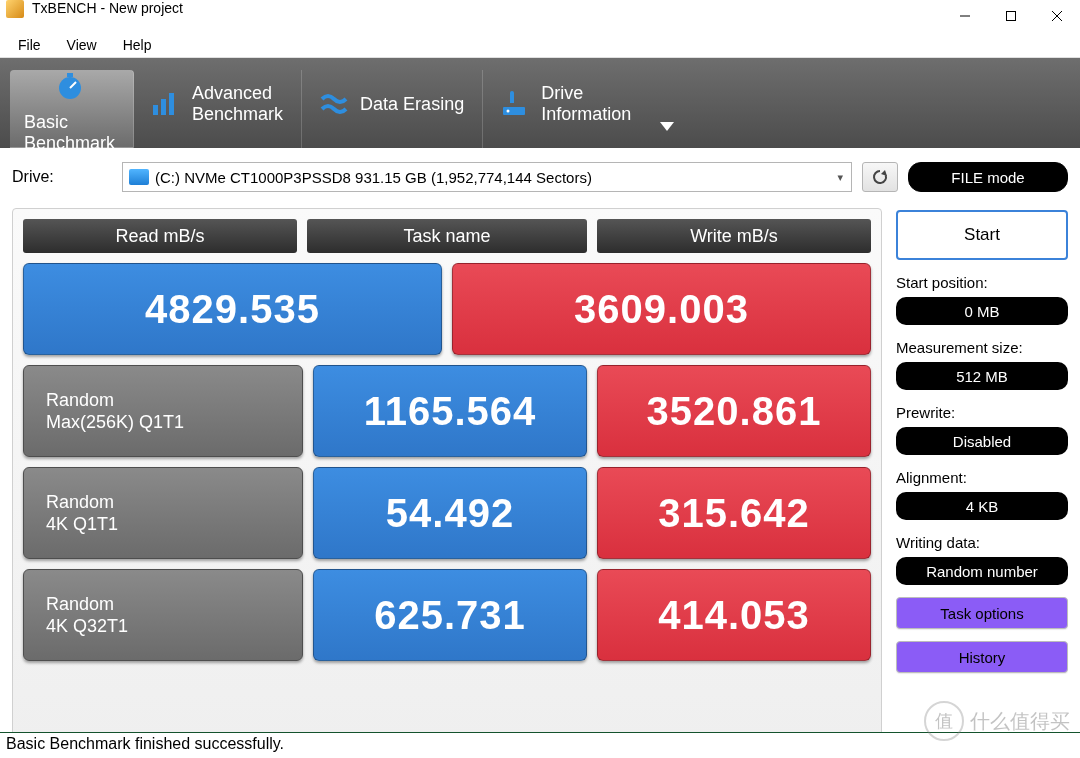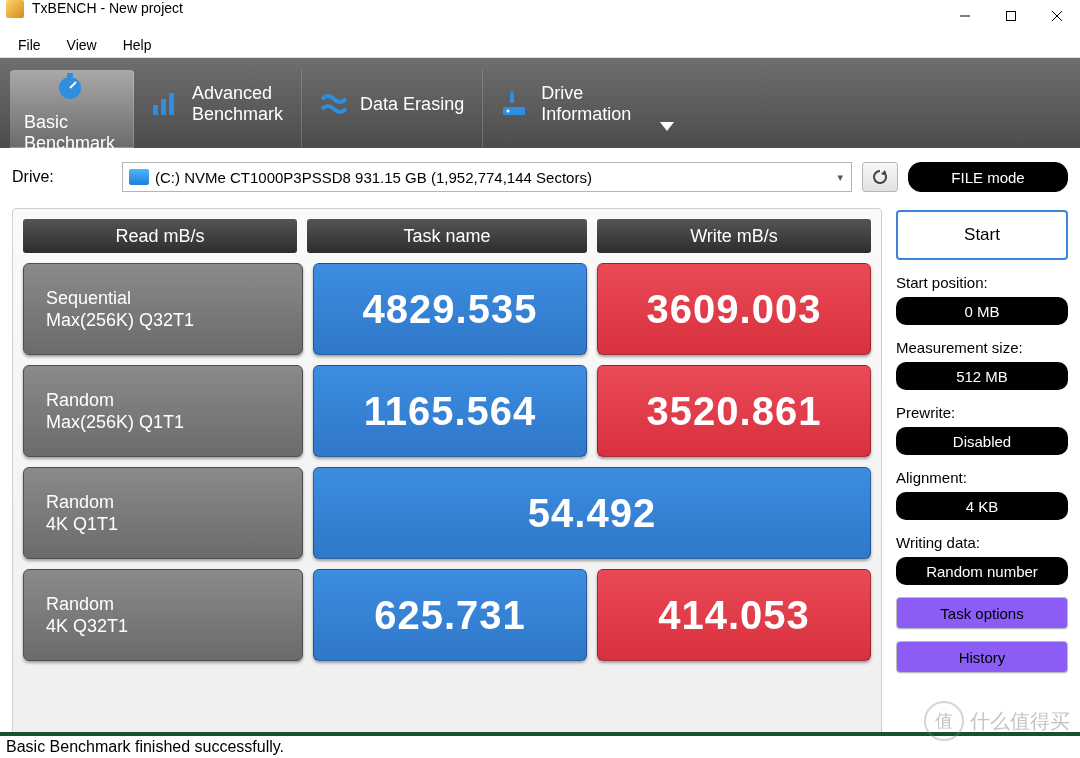--- a/index.html
+++ b/index.html
@@ -261,21 +261,21 @@
     display:flex; align-items:center; justify-content:center;
     margin-top:6px;
     box-shadow:0 1px 1px rgba(0,0,0,.08);
   }
 
   
   .statusbar {
     position:absolute;
     left:0; right:0; bottom:0;
     height:26px;
-    border-top:4px solid #14532d;
+    border-top:1px solid #14532d;
     background:#fff;
     padding:2px 6px;
     font-size:16px;
   }
 
   
   .watermark {
     position:absolute;
     right:0; bottom:8px;
     width:200px; height:58px;
@@ -402,43 +402,40 @@
 
 <div class="main">
   <div class="results">
     <div class="header-row">
       <div class="header-cell read">Read mB/s</div>
       <div class="header-cell task">Task name</div>
       <div class="header-cell write">Write mB/s</div>
     </div>
 
     <div class="data-row">
-      <div class="task-cell">
-        <span>Sequential</span>
-        <span>Max(256K) Q32T1</span>
-      </div>
       <div class="val-cell read">4829.535</div>
       <div class="val-cell write">3609.003</div>
     </div>
 
     <div class="data-row">
       <div class="task-cell">
         <span>Random</span>
         <span>Max(256K) Q1T1</span>
       </div>
       <div class="val-cell read">1165.564</div>
       <div class="val-cell write">3520.861</div>
     </div>
 
     <div class="data-row">
       <div class="task-cell">
         <span>Random</span>
         <span>4K Q1T1</span>
       </div>
       <div class="val-cell read">54.492</div>
+      <div class="val-cell write">315.642</div>
     </div>
 
     <div class="data-row">
       <div class="task-cell">
         <span>Random</span>
         <span>4K Q32T1</span>
       </div>
       <div class="val-cell read">625.731</div>
       <div class="val-cell write">414.053</div>
     </div>

